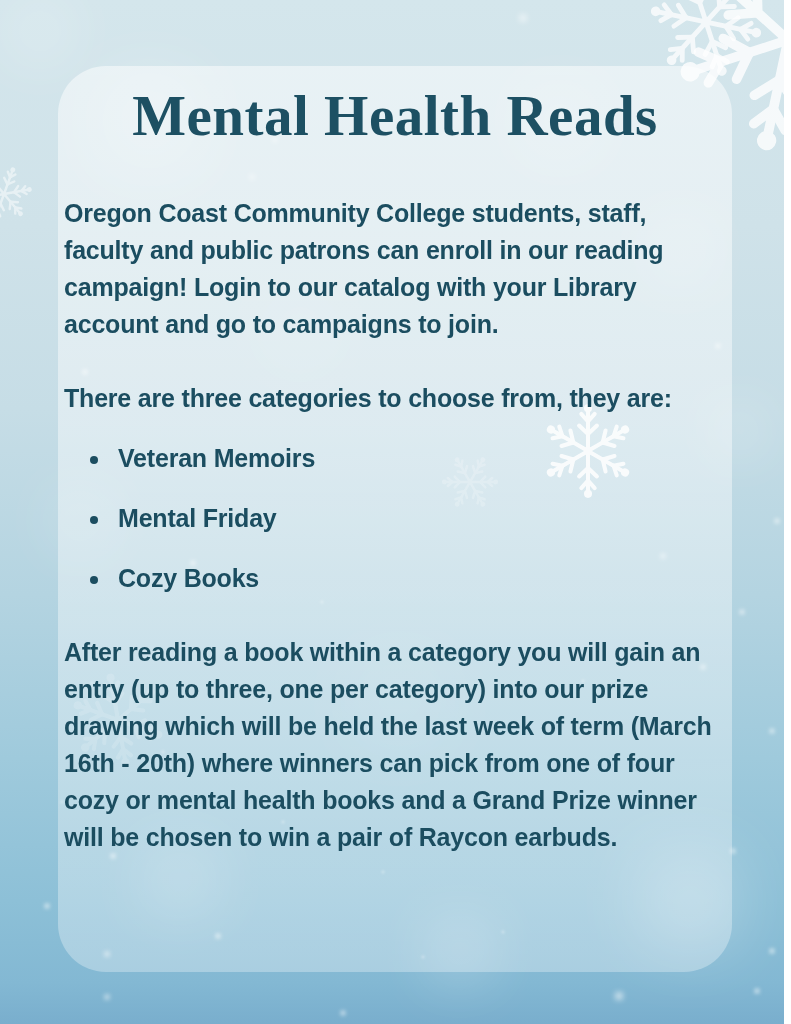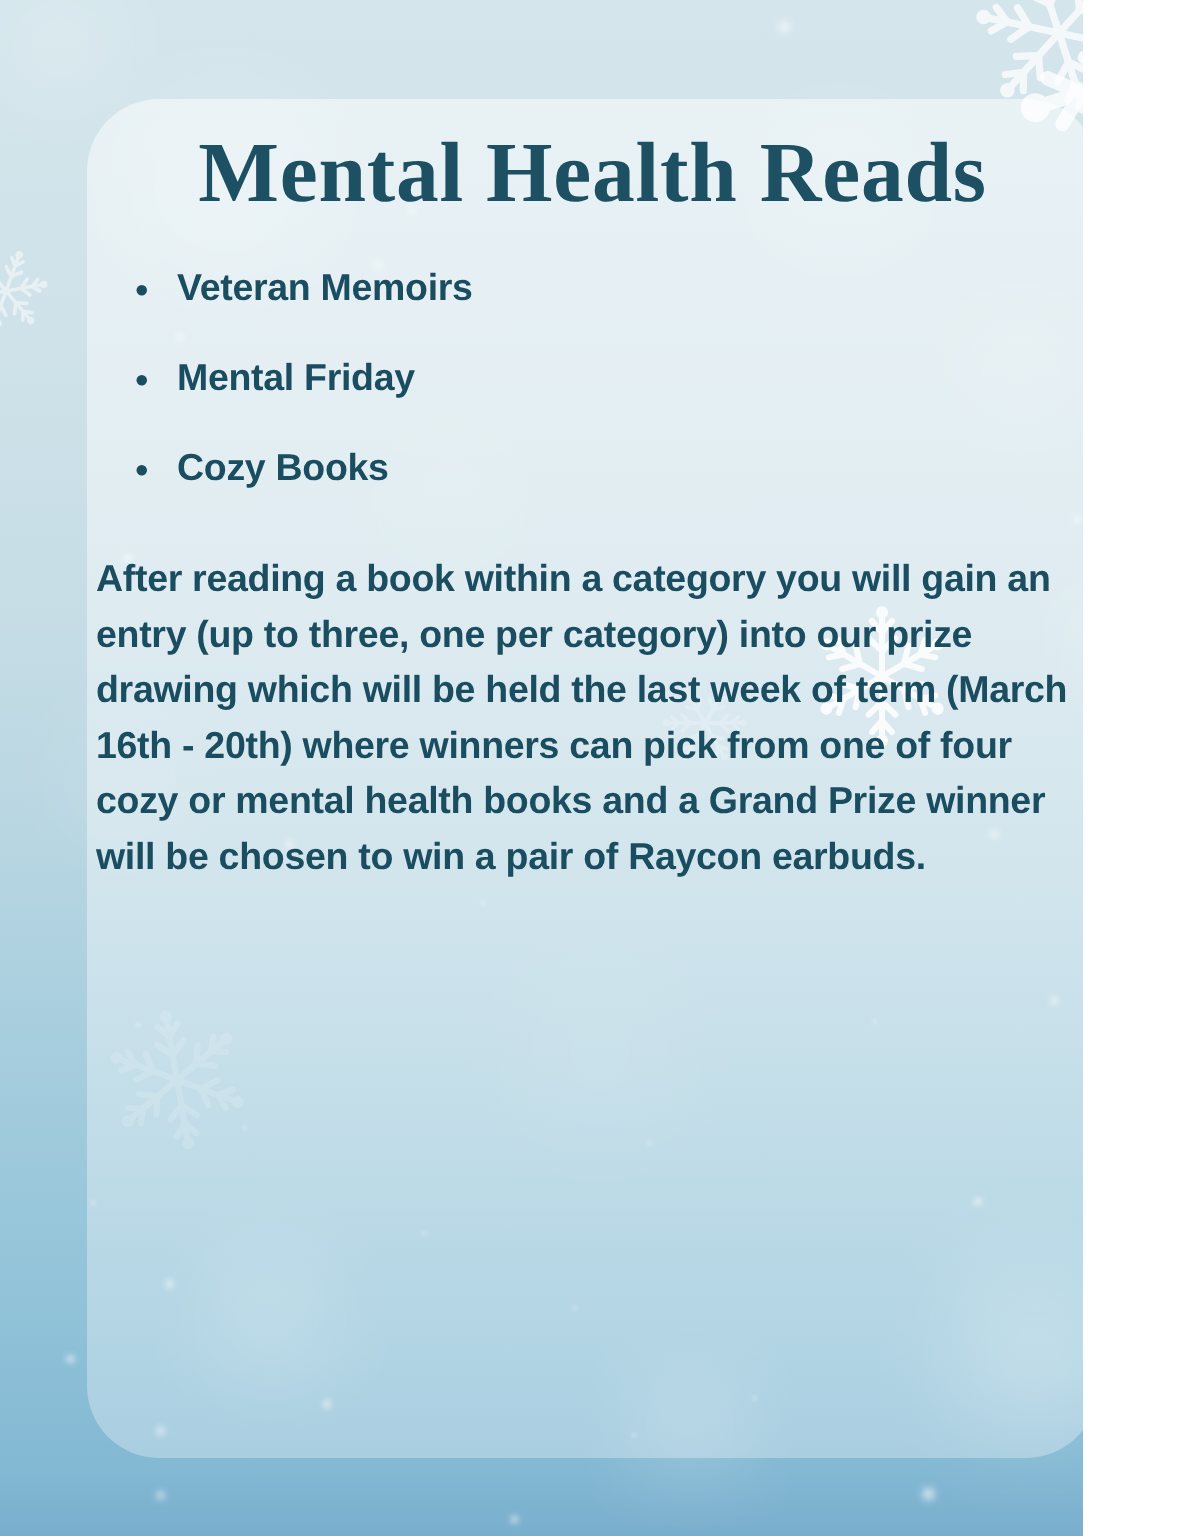--- a/index.html
+++ b/index.html
@@ -1,18 +1,18 @@
 <!DOCTYPE html>
 <html><head>
 <meta charset="utf-8">
 <style>
   html,body{margin:0;padding:0;}
   .poster{
     position:relative;
-    width:722px;height:1024px;
+    width:784px;height:1024px;
     overflow:hidden;
     font-family:"Liberation Sans",sans-serif;
     background:linear-gradient(180deg,
       #d4e6ec 0%, #cfe2e9 22%, #c6dde6 40%,
       #b4d4e1 58%, #9fcadc 74%, #8dc0d7 88%,
       #83b8d3 96%, #79aecd 100%);
   }
 
   
   .bokeh-large{
@@ -175,21 +175,23 @@
   <svg class="snowflake" style="left:440px;top:452px;width:60px;height:60px;opacity:.22;transform:rotate(30deg)" viewBox="-112 -112 224 224">
       <use href="#sf"></use>
     </svg>
 
   <div class="content">
 
     <h1 class="title">Mental Health Reads</h1>
 
 
 
-
+    <p class="body-text p1">Oregon Coast Community College students, staff, faculty and public patrons can enroll in our reading campaign! Login to our catalog with your Library account and go to campaigns to join.</p>
+
+    <p class="body-text p2">There are three categories to choose from, they are:</p>
 
     <ul class="categories body-text">
       <li>Veteran Memoirs</li>
       <li>Mental Friday</li>
       <li>Cozy Books</li>
     </ul>
 
     <p class="body-text p3">After reading a book within a category you will gain an entry (up to three, one per category) into our prize drawing which will be held the last week of term (March 16th - 20th) where winners can pick from one of four cozy or mental health books and a Grand Prize winner will be chosen to win a pair of Raycon earbuds.</p>
 
   </div>

